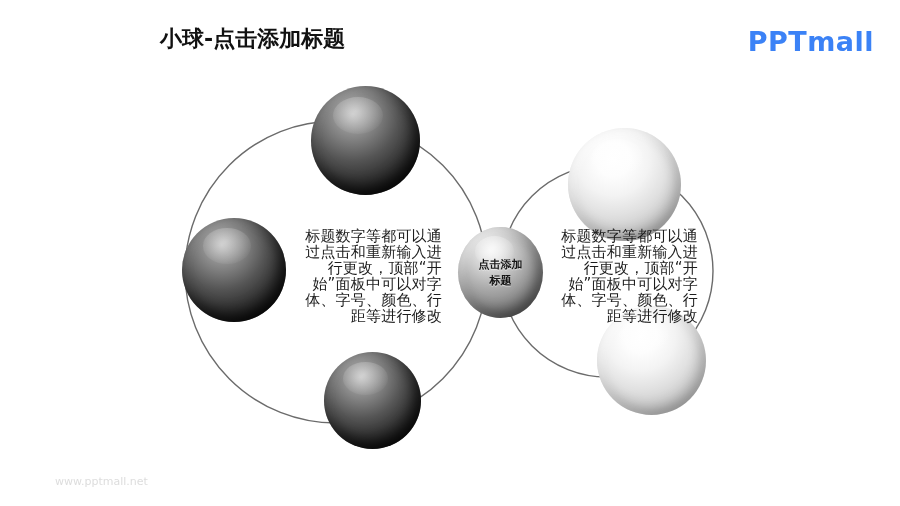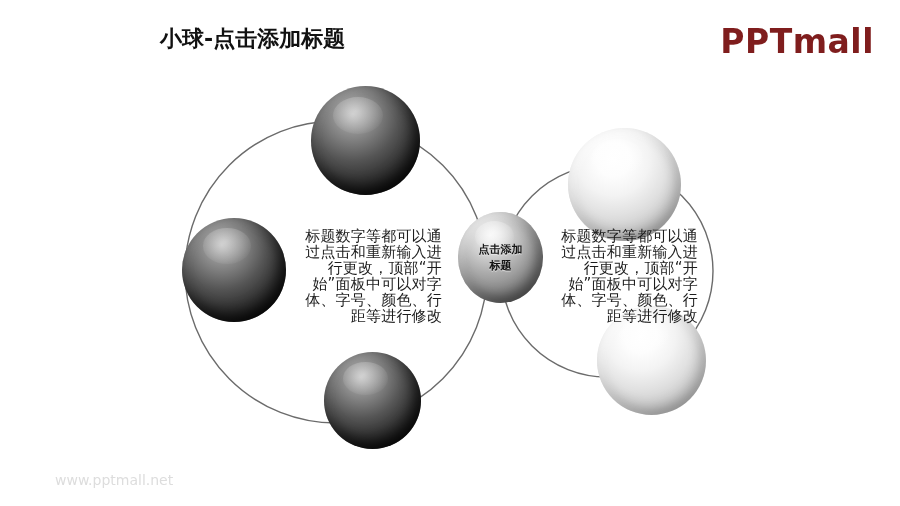--- a/index.html
+++ b/index.html
@@ -35,34 +35,34 @@
     letter-spacing: 0px;
     white-space: nowrap;
     line-height: 30px;
   }
 
   
   #brand {
     position: absolute;
     right: 26px;
     top: 26px;
-    font-size: 33px;
+    font-size: 27px;
     font-weight: bold;
-    color: #7f1d1d;
+    color: #3b82f6;
     letter-spacing: 0.5px;
     white-space: nowrap;
     line-height: 32px;
   }
 
   
   #footer {
     position: absolute;
     left: 55px;
     bottom: 18px;
-    font-size: 14px;
+    font-size: 11px;
     color: #dddddd;
     white-space: nowrap;
   }
 
   
   #stage {
     position: absolute;
     left: 0; top: 0;
     width: 900px;
     height: 506px;
@@ -187,21 +187,21 @@
     </div>
 
     <div class="sphere sphere-light" style="left:568px; top:128px; width:113px; height:113px;">
       <div class="sphere-glint"></div>
     </div>
 
     <div class="sphere sphere-light" style="left:597px; top:306px; width:109px; height:109px;">
       <div class="sphere-glint"></div>
     </div>
 
-    <div class="sphere sphere-mid" style="left:458px; top:212px; width:85px; height:91px;">
+    <div class="sphere sphere-mid" style="left:458px; top:227px; width:85px; height:91px;">
       <div class="sphere-glint"></div>
       <div class="sphere-label">
         <div>点击添加</div>
         <div>标题</div>
       </div>
     </div>
 
     <div id="text-left" class="body-text">标题数字等都可以通过点击和重新输入进行更改，顶部“开始”面板中可以对字体、字号、颜色、行距等进行修改</div>
 
     <div id="text-right" class="body-text">标题数字等都可以通过点击和重新输入进行更改，顶部“开始”面板中可以对字体、字号、颜色、行距等进行修改</div>

